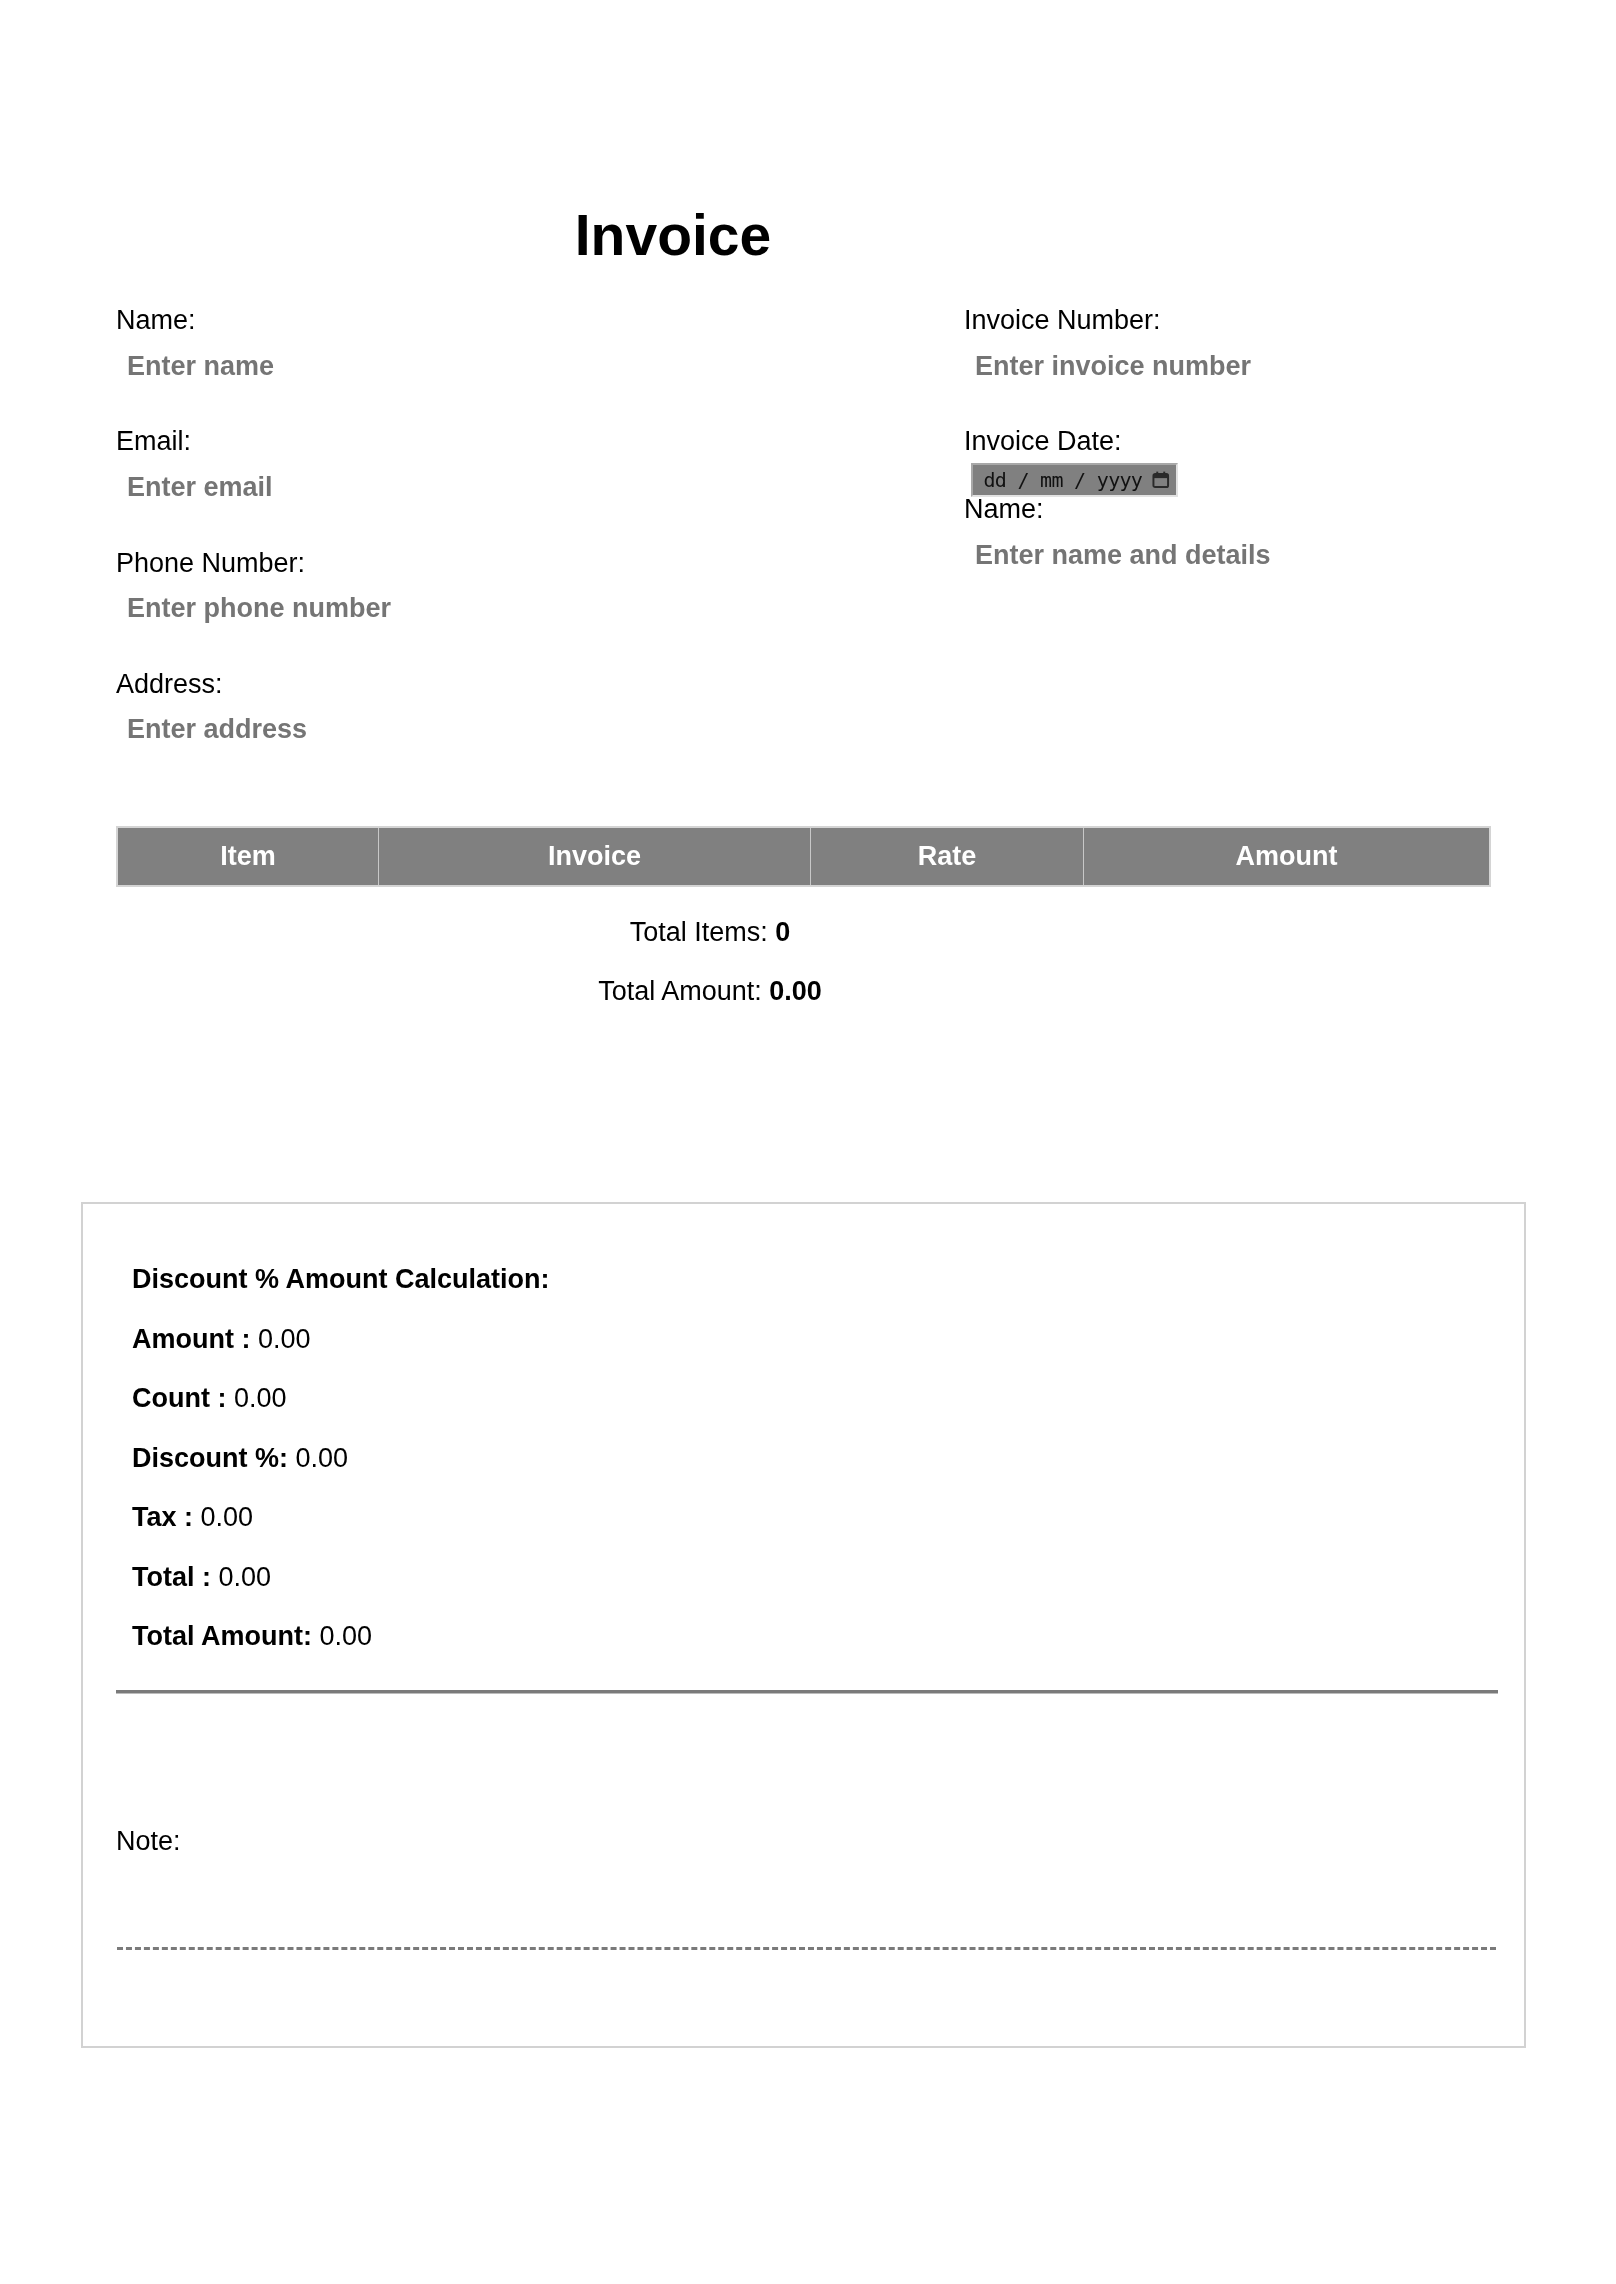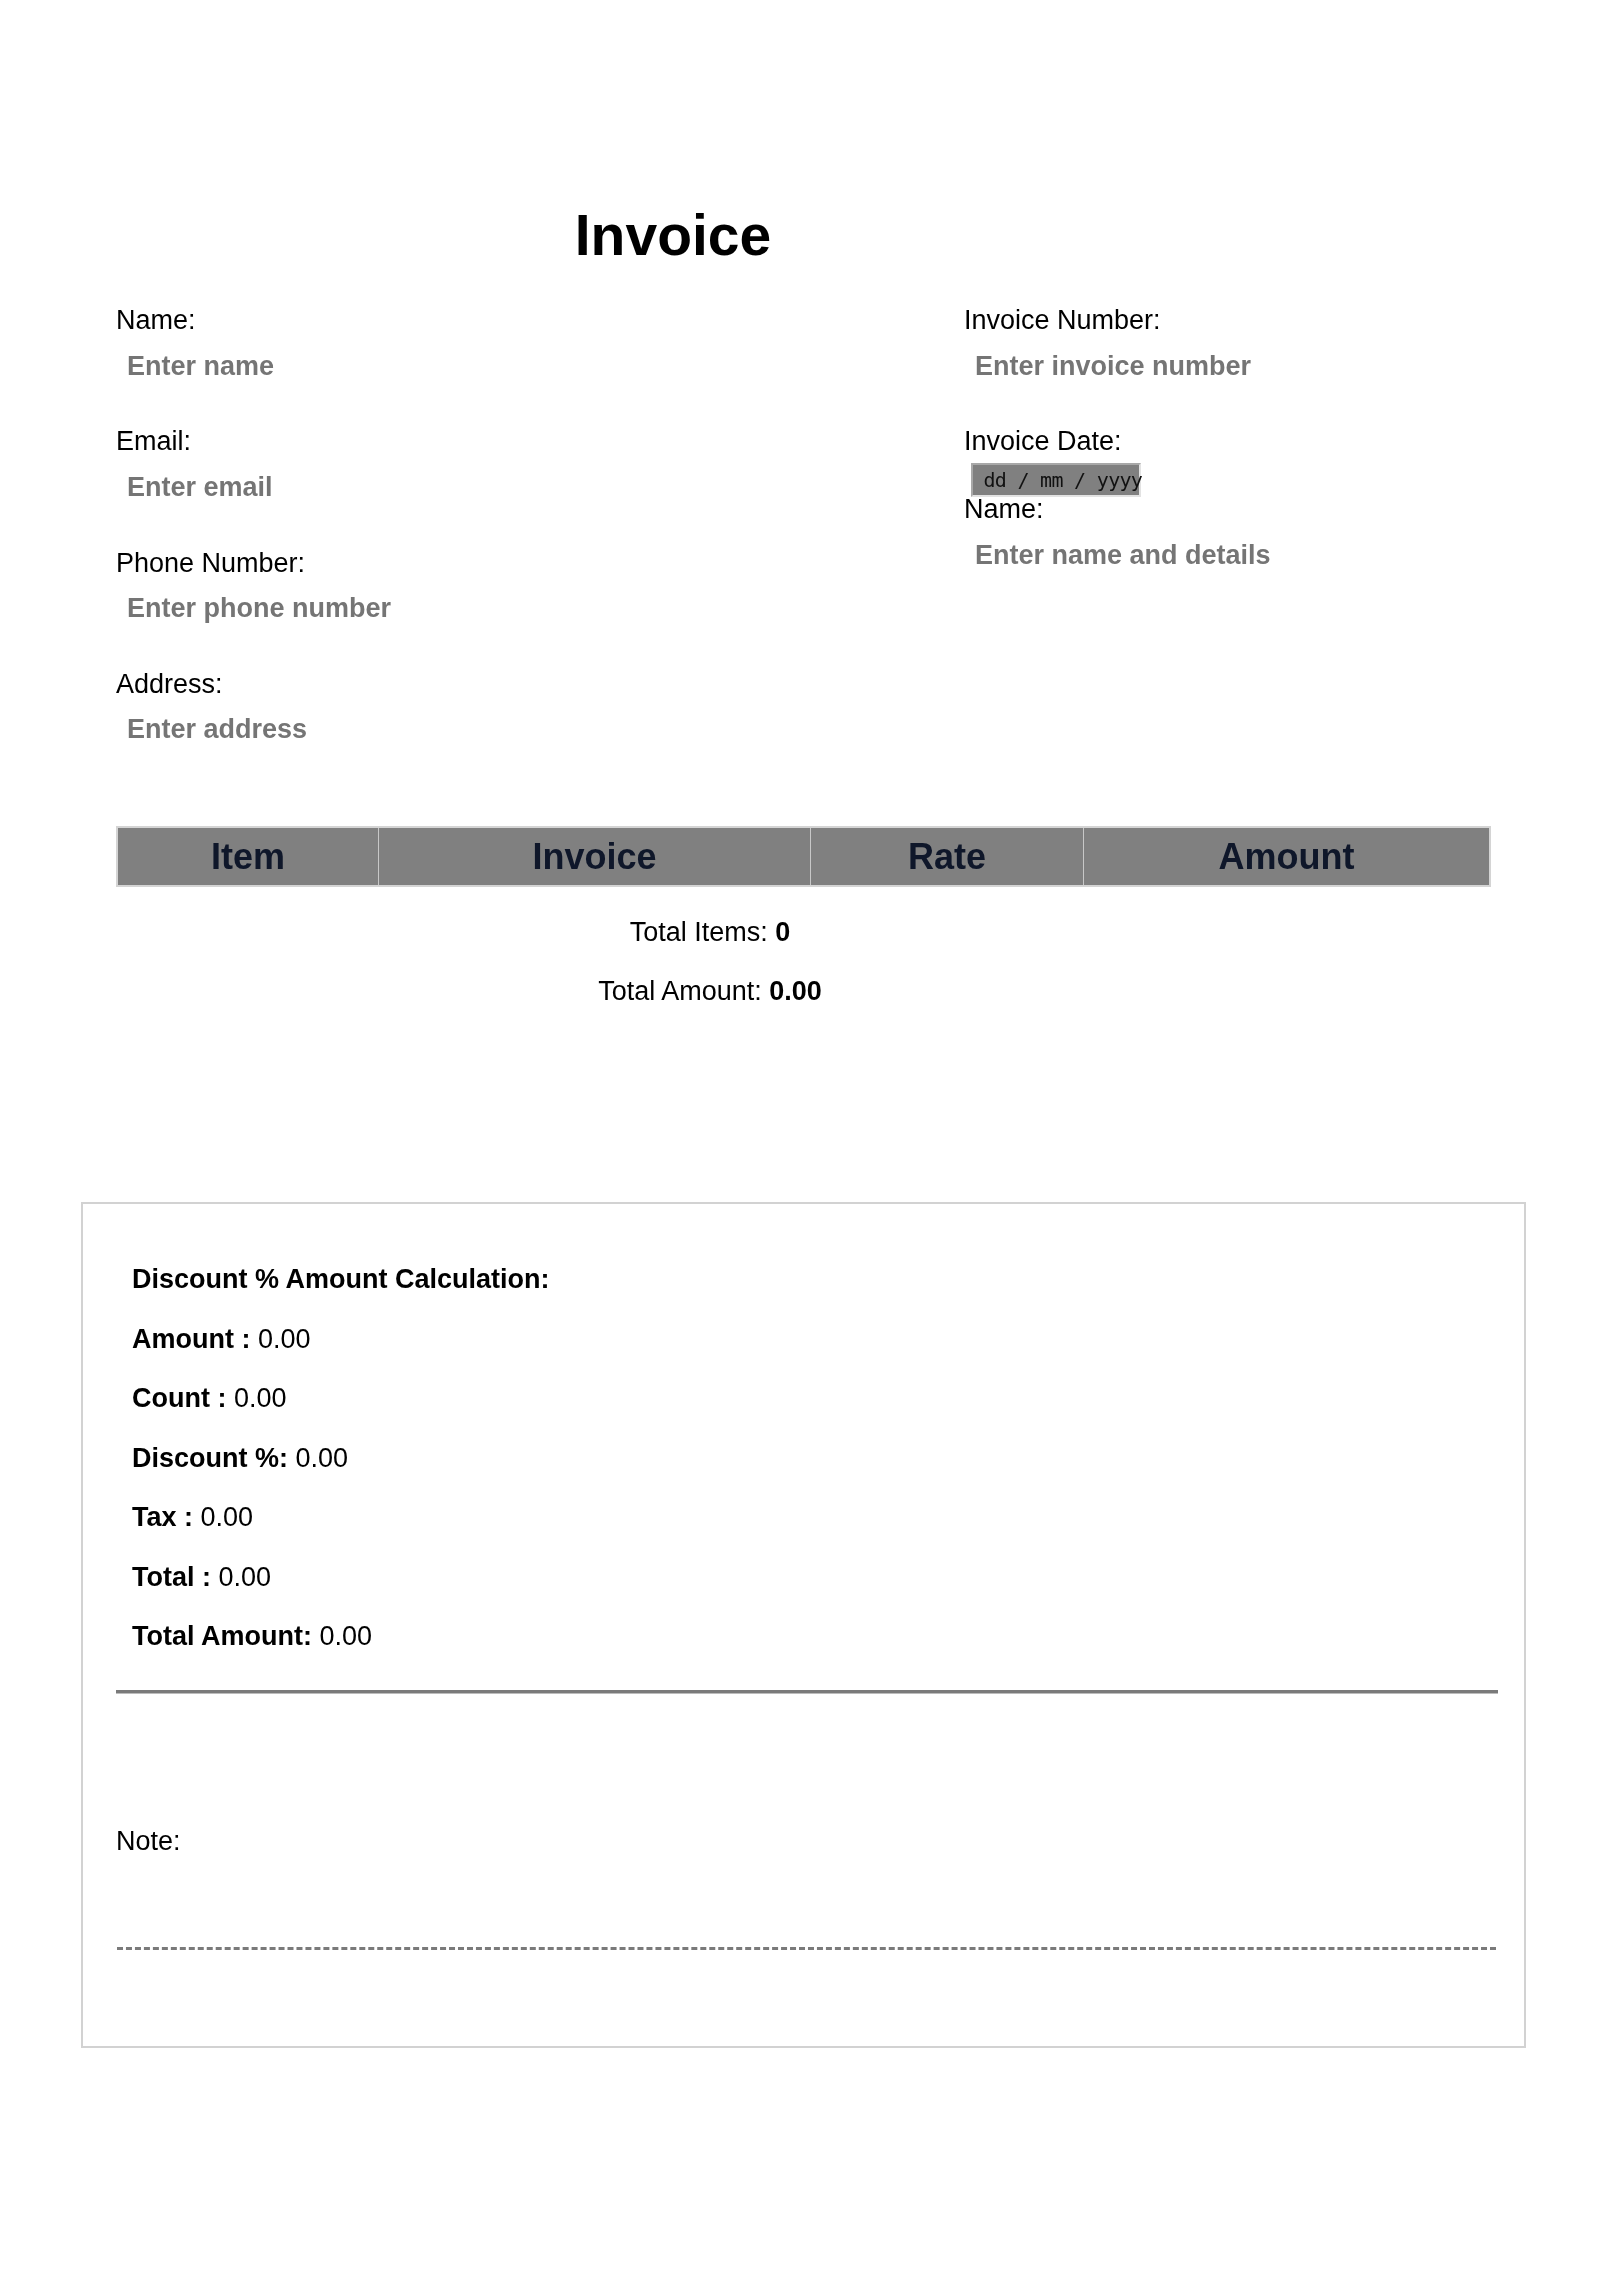--- a/index.html
+++ b/index.html
@@ -12,35 +12,35 @@
       left: 0; width: 1346px; top: 203px; text-align: center;
       font-size: 57px; font-weight: bold; line-height: 65px;
     }
     .label { font-size: 27px; line-height: 31px; white-space: nowrap; }
     .placeholder {
       font-size: 27px; line-height: 31px; font-weight: bold; color: #777777;
       white-space: nowrap; border: none; outline: none; background: transparent;
       font-family: "Liberation Sans", sans-serif; padding: 0; margin: 8px; width: 586px;
     }
     .date-input {
-      left: 971px; top: 463px; width: 170px; height: 34px;
+      left: 971px; top: 463px; width: 207px; height: 34px;
       background: #808080; border-top: 2.6px solid #a8a8a8; border-left: 2.6px solid #a8a8a8;
       border-right: 2.6px solid #e2e2e2; border-bottom: 2.6px solid #e2e2e2; box-sizing: border-box;
       display: flex; align-items: center; padding-left: 10.4px;
       font-family: "DejaVu Sans Mono", monospace; font-size: 20px; color: #111;
     }
     .date-input .txt { white-space: pre; letter-spacing: -0.7px; }
     .cal-icon { margin-left: 9px; width: 19.5px; height: 19.5px; }
     .items-table {
       left: 116px; top: 826px; width: 1375px; height: 60px;
       border-collapse: collapse; background: #808080;
       border: 2px solid #d4d4d4;
     }
     .items-table th {
-      font-size: 36px; font-weight: bold; color: #0f172a; text-align: center;
+      font-size: 27px; font-weight: bold; color: #ffffff; text-align: center;
       border-left: 1.3px solid #c8c8c8; padding: 0; height: 57px;
     }
     .items-table th:first-child { border-left: none; }
     .totals { left: 0; width: 1420px; text-align: center; font-size: 27px; line-height: 31px; }
     .calc-box {
       left: 81px; top: 1202px; width: 1445px; height: 846px;
       border: 2px solid #d2d2d2; box-sizing: border-box;
     }
     .calc-row { left: 132px; font-size: 27px; line-height: 31px; white-space: nowrap; text-align: right; }
     .calc-row b { font-weight: bold; }

